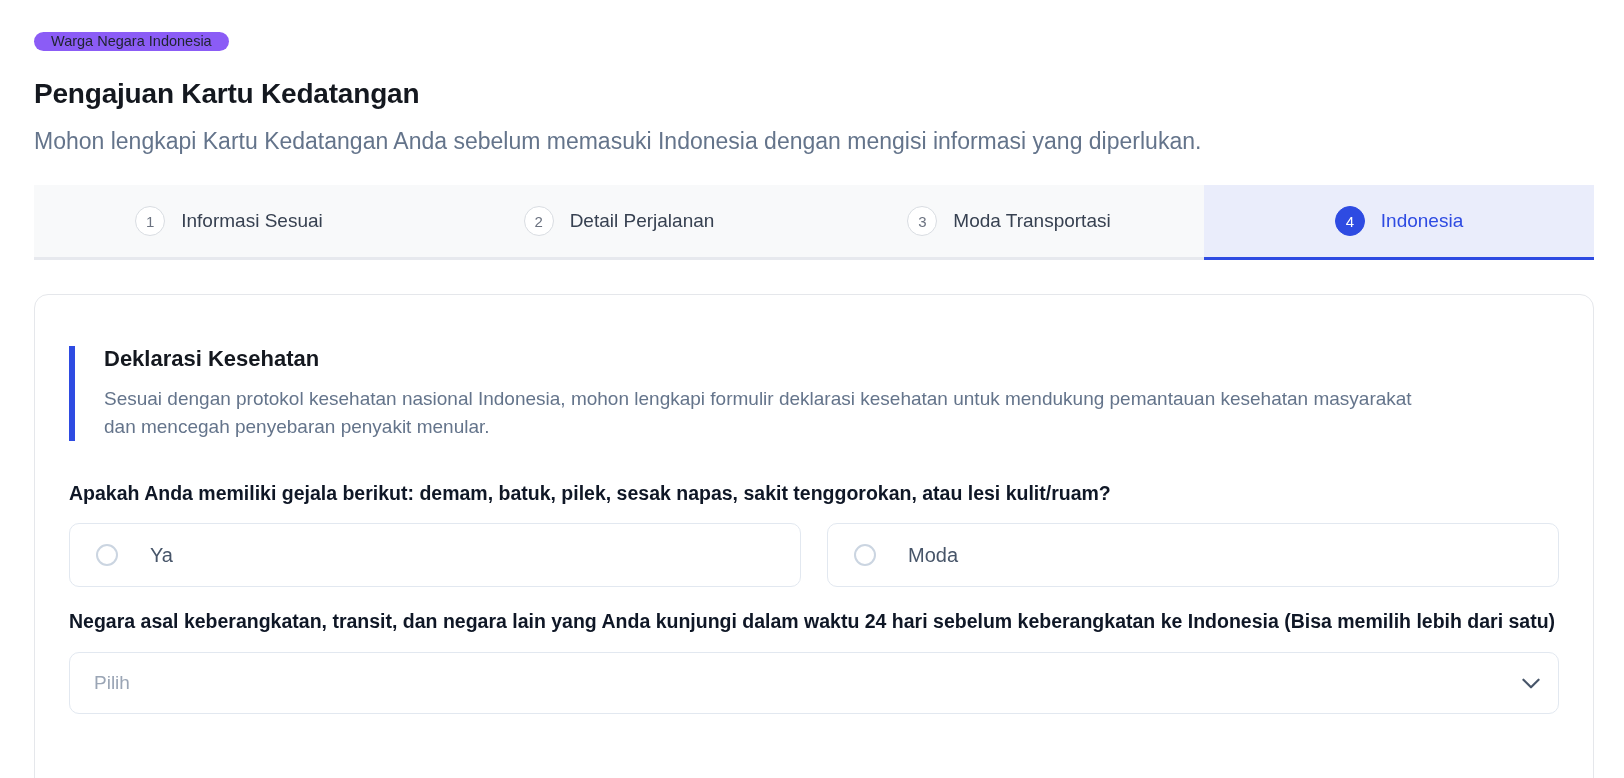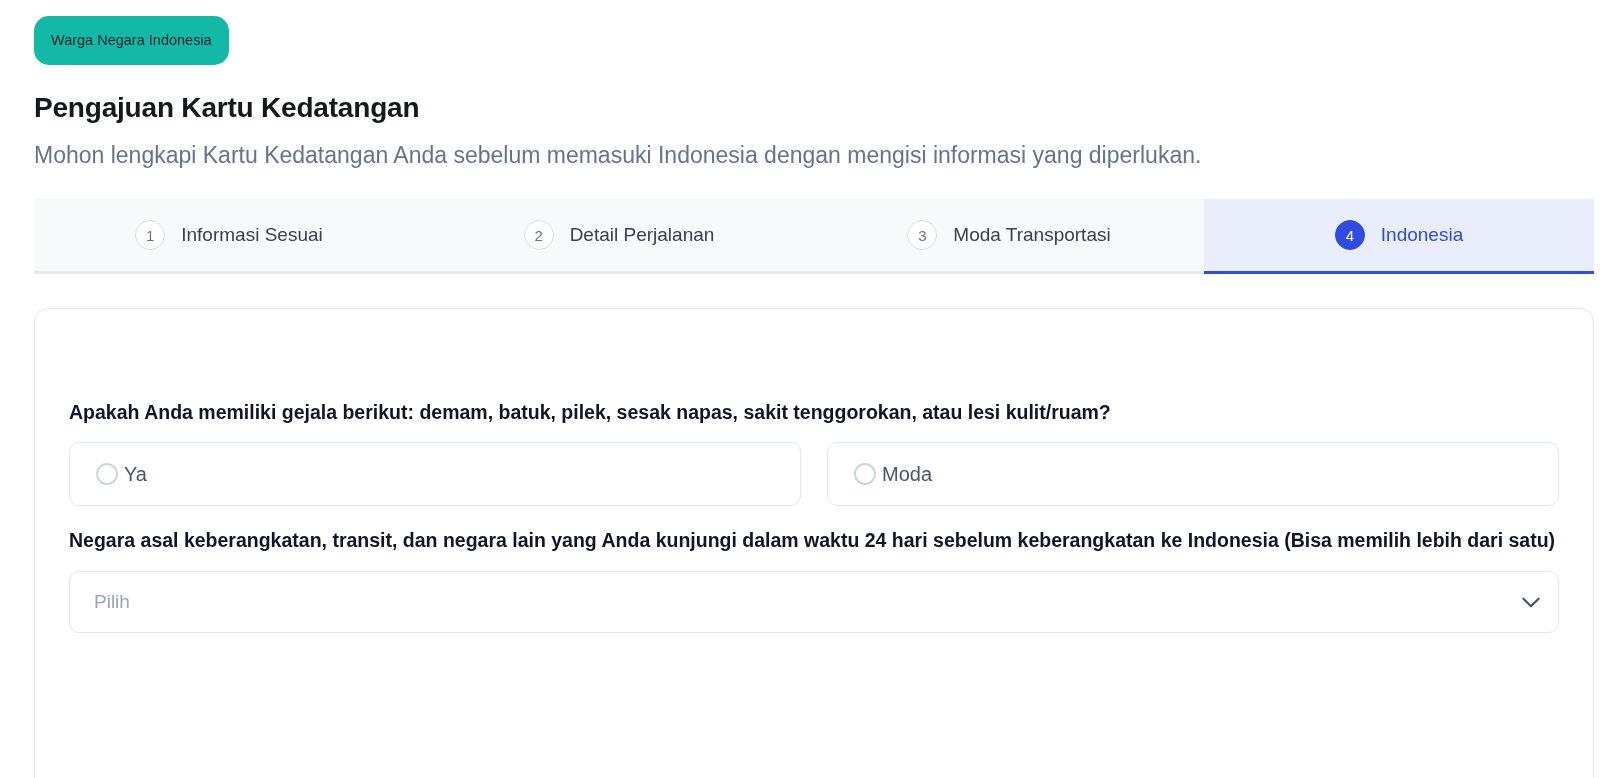--- a/index.html
+++ b/index.html
@@ -16,22 +16,22 @@
   *{box-sizing:border-box;margin:0;padding:0;}
   html,body{
     width:1624px;height:778px;overflow:hidden;background:#ffffff;
     font-family:"Liberation Sans","DejaVu Sans",sans-serif;
     -webkit-font-smoothing:antialiased;
   }
   .page{width:1560px;margin-left:34px;}
 
   
   .badge{
-    display:inline-block;margin-top:16px;padding:16px 17px;
-    background:#14b8a6;border-radius:15px;
+    display:inline-block;margin-top:32px;padding:1px 17px;
+    background:#8b5cf6;border-radius:15px;
     font-size:14.5px;color:#1f2430;line-height:17px;
   }
 
   
   .title{margin-top:27px;font-size:28px;font-weight:700;color:var(--text-dark);letter-spacing:-0.2px;}
   .subtitle{margin-top:18px;font-size:23px;color:var(--text-gray);}
 
   
   .stepper{
     margin-top:30px;display:grid;grid-template-columns:repeat(4,1fr);
@@ -69,21 +69,21 @@
 
   .question-block{margin-top:38px;}
   .question-block + .question-block{margin-top:20px;}
   .question{font-size:19.5px;font-weight:700;color:#0f1726;line-height:28px;}
 
   .options-grid{
     margin-top:16px;display:grid;grid-template-columns:1fr 1fr;gap:26px;
   }
   .option{
     height:64px;border:1px solid var(--box-border);border-radius:10px;
-    background:#fff;display:flex;align-items:center;gap:6px;
+    background:#fff;display:flex;align-items:center;gap:32px;
     padding:12px 26px;cursor:pointer;
   }
   .radio{
     width:22px;height:22px;border-radius:50%;
     border:2px solid #cbd5e1;background:#fff;flex:0 0 auto;
   }
   .option-label{font-size:20px;color:var(--text-mid);}
 
   .select{
     margin-top:17px;height:62px;border:1px solid var(--box-border);
@@ -117,20 +117,24 @@
       <span class="label">Moda Transportasi</span>
     </button>
     <button class="step active">
       <span class="circle">4</span>
       <span class="label">Indonesia</span>
     </button>
   </div>
 
   <div class="card">
 
+    <div class="section-header">
+      <h2>Deklarasi Kesehatan</h2>
+      <p>Sesuai dengan protokol kesehatan nasional Indonesia, mohon lengkapi formulir deklarasi kesehatan untuk mendukung pemantauan kesehatan masyarakat dan mencegah penyebaran penyakit menular.</p>
+    </div>
 
     <div class="question-block">
       <p class="question">Apakah Anda memiliki gejala berikut: demam, batuk, pilek, sesak napas, sakit tenggorokan, atau lesi kulit/ruam?</p>
       <div class="options-grid">
         <div class="option">
           <span class="radio"></span>
           <span class="option-label">Ya</span>
         </div>
         <div class="option">
           <span class="radio"></span>

